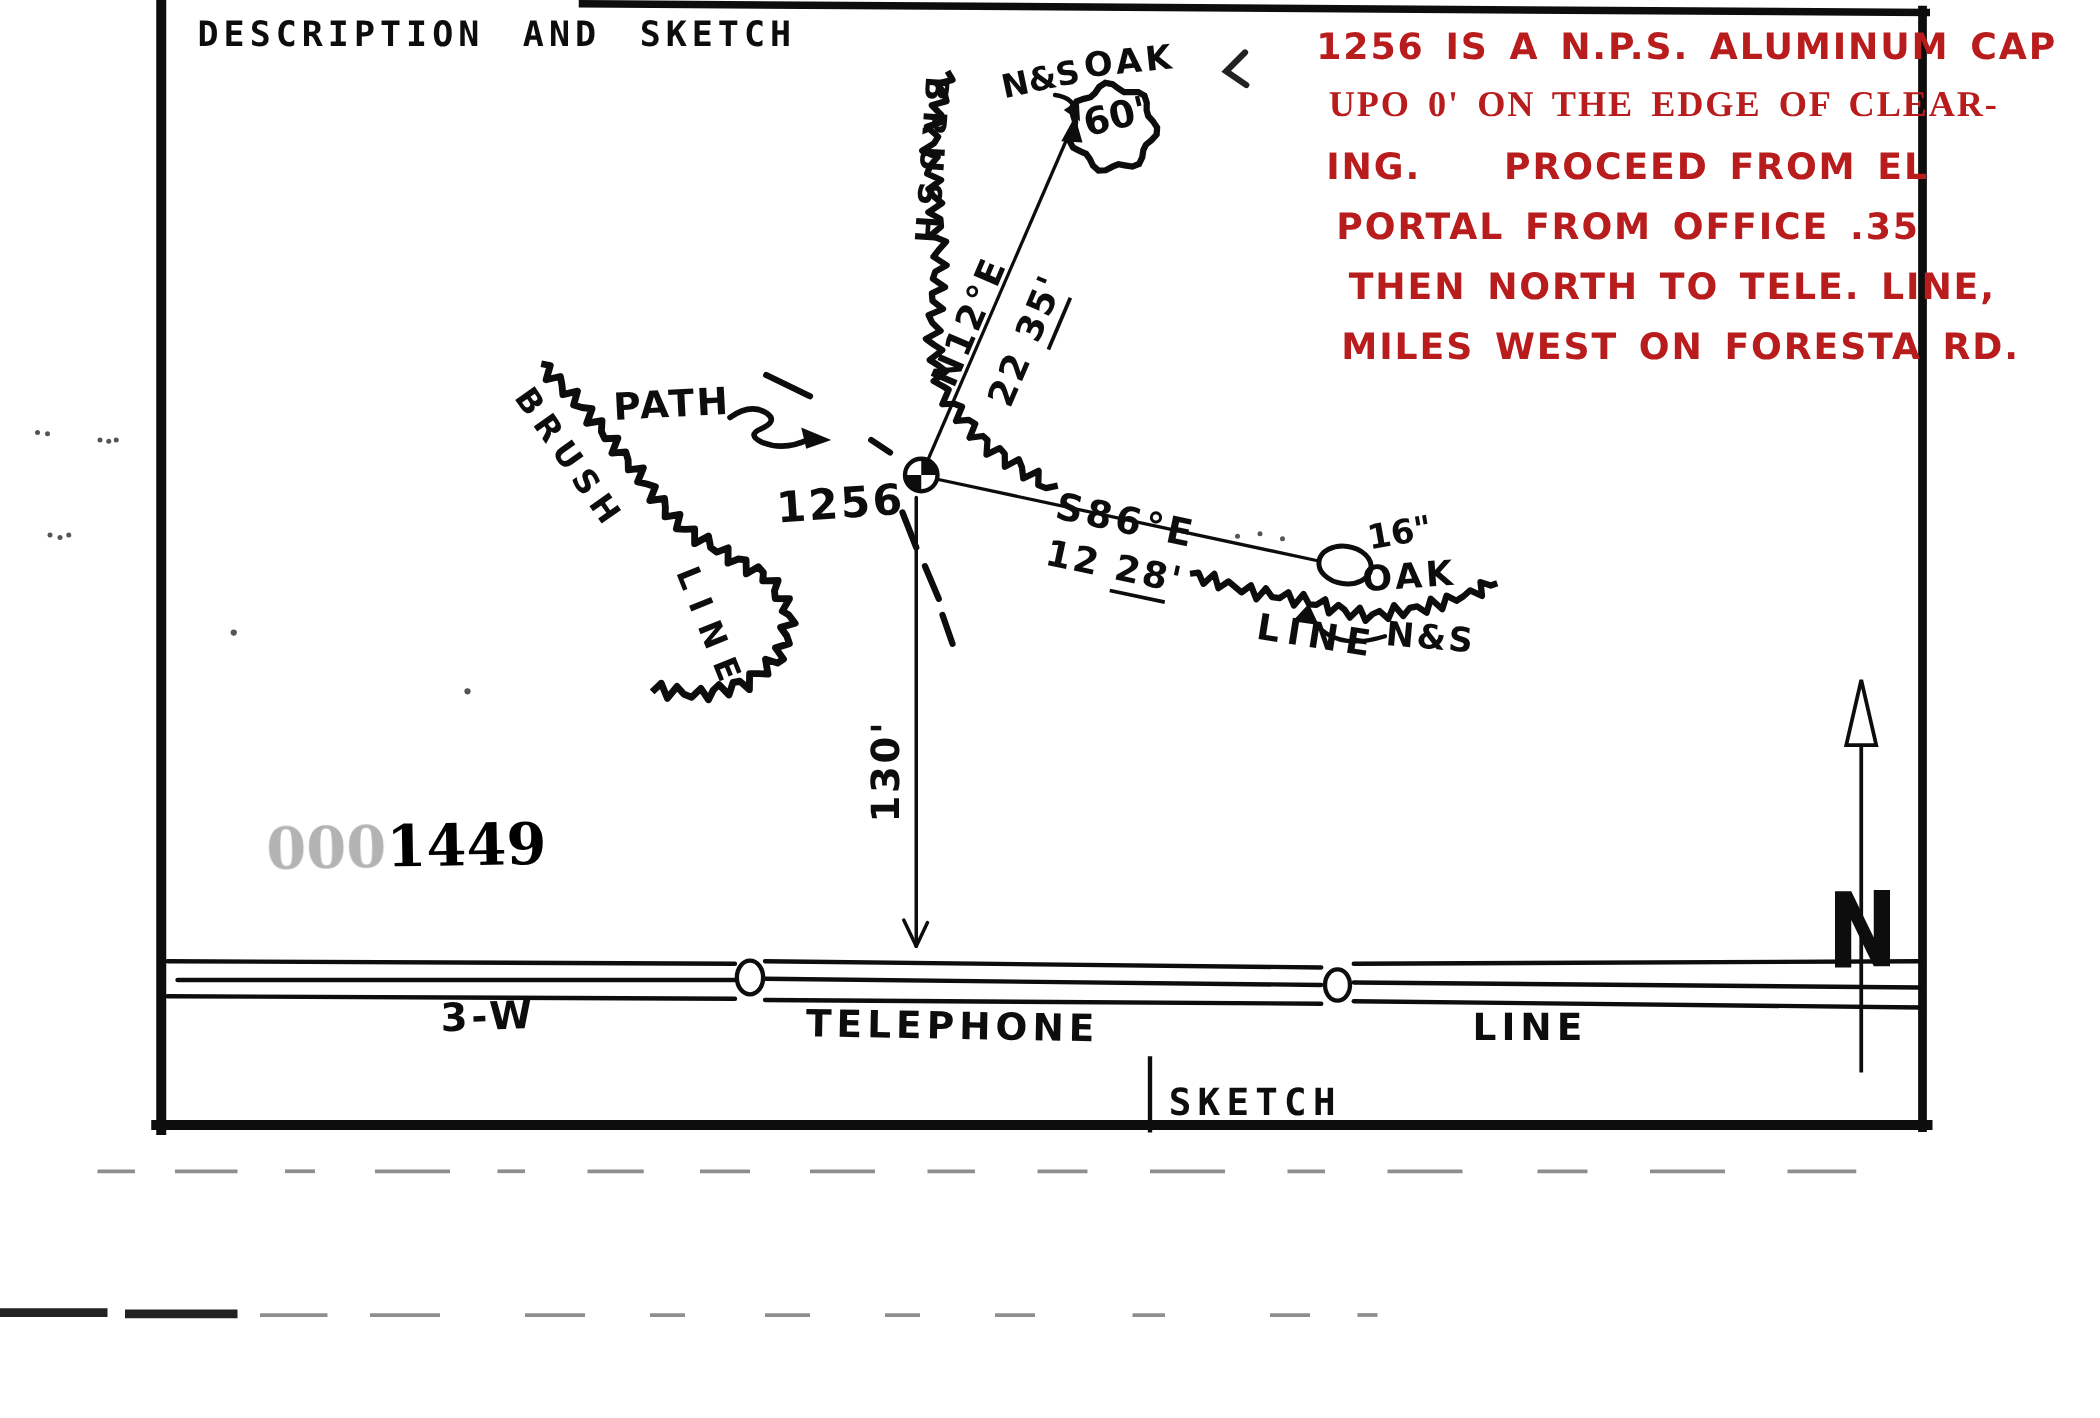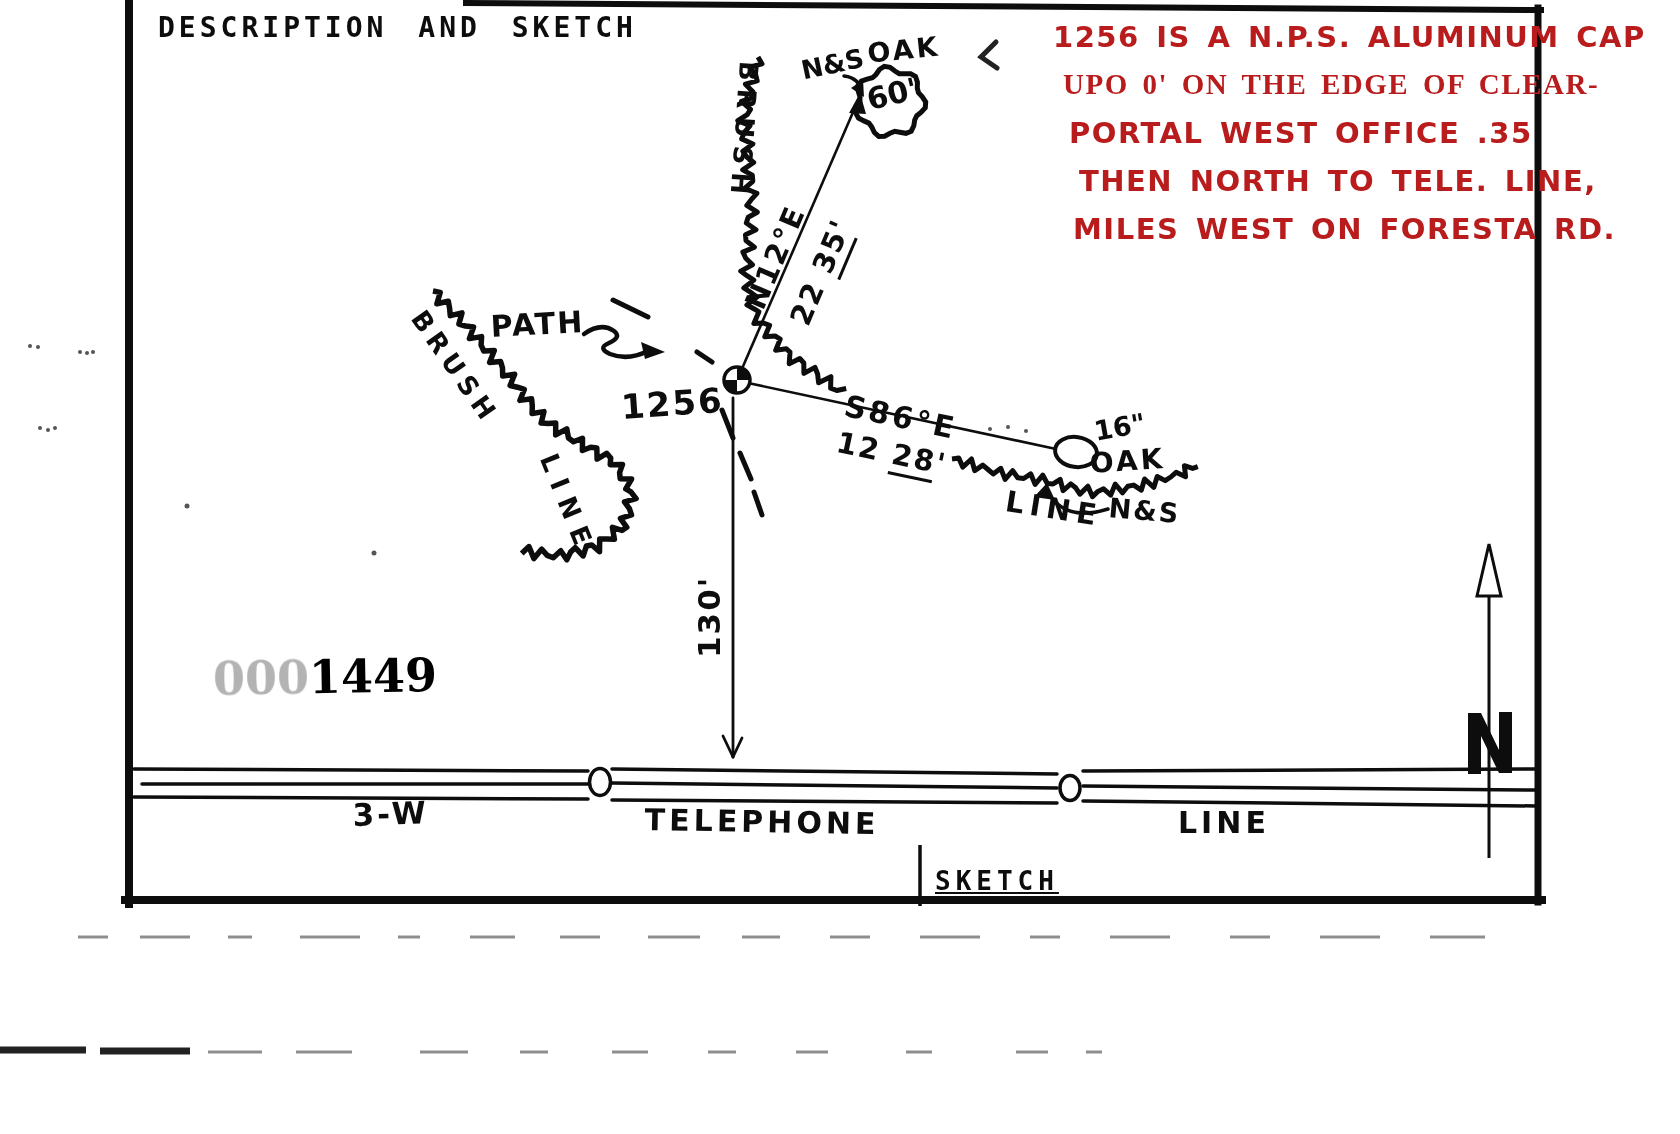--- a/index.html
+++ b/index.html
@@ -165,21 +165,22 @@
         <circle cx="1026" cy="431" r="2"></circle>
       <path d="M996,42 L981,57 L997,68" stroke="#222" stroke-width="5" fill="none" stroke-linecap="round"></path>
     </g>
   </svg>
 
   <div class="type" style="left:158px;top:14px;font-size:28px;letter-spacing:4px;word-spacing:10px;">DESCRIPTION  AND  SKETCH</div>
 
   <div class="desc">
     <div class="desc-line" style="margin-left:0px;">1256 IS A N.P.S. ALUMINUM CAP</div>
     <div class="desc-line" style="margin-left:10px;font-family:Liberation Serif, serif;">UPO 0' ON THE EDGE OF CLEAR-</div>
-    <div class="desc-line" style="margin-left:16px;">PORTAL WEST OFFICE .35</div>
+    <div class="desc-line" style="margin-left:8px;">ING.    PROCEED FROM EL</div>
+    <div class="desc-line" style="margin-left:16px;">PORTAL FROM OFFICE .35</div>
     <div class="desc-line" style="margin-left:26px;">THEN NORTH TO TELE. LINE,</div>
     <div class="desc-line" style="margin-left:20px;">MILES WEST ON FORESTA RD.</div>
   </div>
 
   <div class="hw" style="left:762px;top:62px;font-size:26px;letter-spacing:8px;transform:rotate(94deg);">BRUSH</div>
   <div class="hw" style="left:799px;top:58px;font-size:26px;transform:rotate(-12deg);">N&amp;S</div>
   <div class="hw" style="left:866px;top:40px;font-size:27px;letter-spacing:3px;transform:rotate(-6deg);">OAK</div>
   <div class="hw" style="left:864px;top:86px;font-size:30px;transform:rotate(-14deg);">60"</div>
 
   <div class="hw" style="left:741px;top:302px;font-size:29px;letter-spacing:2px;transform:rotate(-67deg);">N12°E</div>
@@ -206,14 +207,14 @@
   <div class="hw" style="left:694px;top:658px;font-size:31px;letter-spacing:2px;transform:rotate(-90deg);">130'</div>
 
   <div class="stamp">
     <span class="faint">000</span><span class="bold">1449</span>
   </div>
 
   <div class="hw" style="left:352px;top:800px;font-size:31px;letter-spacing:3px;transform:rotate(-2deg);">3-W</div>
   <div class="hw" style="left:645px;top:805px;font-size:30px;letter-spacing:4px;transform:rotate(1deg);">TELEPHONE</div>
   <div class="hw" style="left:1178px;top:808px;font-size:30px;letter-spacing:4px;">LINE</div>
 
-  <div class="type" style="left:935px;top:868px;font-size:26px;letter-spacing:5px;text-decoration:underline;">SKETCH</div>
+  <div class="type" style="left:935px;top:868px;font-size:30px;letter-spacing:5px;">SKETCH</div>
 </div>
 
 </body></html>

